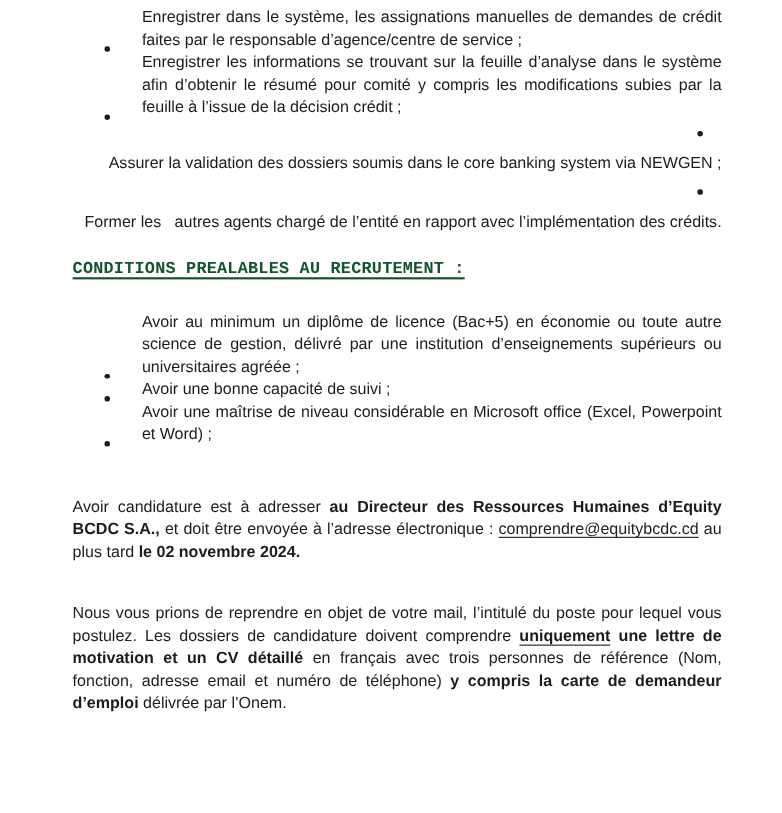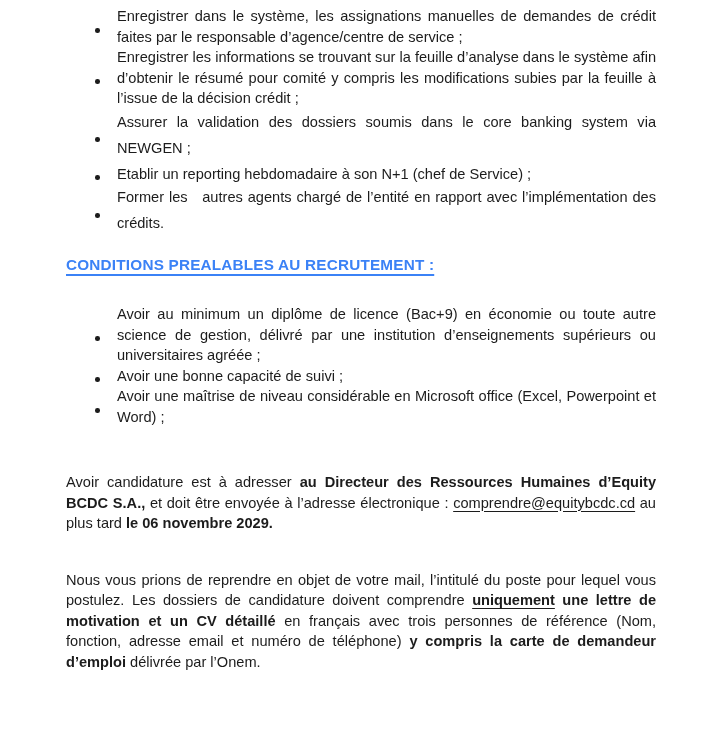--- a/index.html
+++ b/index.html
@@ -19,25 +19,27 @@
     box-sizing: border-box;
     padding: 6px 55px 0 66px;
   }
   ul.bullet-list {
     list-style: none;
     margin: 0;
     padding: 0;
   }
   ul.bullet-list li {
     display: flex;
-    align-items: center;
+    align-items: flex-end;
     line-height: 20.5px;
+    gap: 12px;
   }
   ul.bullet-list li.loose {
     line-height: 26px;
+    flex-direction: column;
   }
   ul.bullet-list li.gap-top {
     margin-top: 3px;
   }
   .bullet {
     flex: 0 0 auto;
     width: 4.6px;
     height: 4.6px;
     border-radius: 50%;
     background: #1c1c1c;
@@ -49,23 +51,24 @@
     margin-top: 10.5px;
   }
   .li-text {
     flex: 1 1 auto;
     text-align: justify;
   }
   .section-heading {
     margin: 19px 0 0 0;
     font-size: 15.3px;
     font-weight: bold;
-    color: #3b82f6;
+    color: #14532d;
     line-height: 20px;
     letter-spacing: 0.2px;
+    font-family: Liberation Mono, monospace;
   }
   .section-heading .underlined-heading {
     text-decoration: underline;
     text-decoration-thickness: 1.6px;
     text-underline-offset: 3.5px;
   }
   ul.bullet-list.conditions {
     margin-top: 29px;
   }
   p.para {
@@ -97,44 +100,40 @@
       <span class="li-text">Enregistrer dans le système, les assignations manuelles de demandes de crédit faites par le responsable d’agence/centre de service ;</span>
     </li>
     <li>
       <span class="bullet"></span>
       <span class="li-text">Enregistrer les informations se trouvant sur la feuille d’analyse dans le système afin d’obtenir le résumé pour comité y compris les modifications subies par la feuille à l’issue de la décision crédit ;</span>
     </li>
     <li class="loose">
       <span class="bullet"></span>
       <span class="li-text">Assurer la validation des dossiers soumis dans le core banking system via NEWGEN ;</span>
     </li>
-    <li class="gap-top">
-      <span class="bullet"></span>
-      <span class="li-text">Etablir un reporting hebdomadaire à son N+1 (chef de Service) ;</span>
-    </li>
     <li class="loose">
       <span class="bullet"></span>
       <span class="li-text">Former les&nbsp;&nbsp; autres agents chargé de l’entité en rapport avec l’implémentation des crédits.</span>
     </li>
   </ul>
 
   <h2 class="section-heading"><span class="underlined-heading">CONDITIONS PREALABLES AU RECRUTEMENT :</span></h2>
 
   <ul class="bullet-list conditions">
     <li>
       <span class="bullet"></span>
-      <span class="li-text">Avoir au minimum un diplôme de licence (Bac+9) en économie ou toute autre science de gestion, délivré par une institution d’enseignements supérieurs ou universitaires agréée ;</span>
+      <span class="li-text">Avoir au minimum un diplôme de licence (Bac+5) en économie ou toute autre science de gestion, délivré par une institution d’enseignements supérieurs ou universitaires agréée ;</span>
     </li>
     <li>
       <span class="bullet"></span>
       <span class="li-text">Avoir une bonne capacité de suivi ;</span>
     </li>
     <li>
       <span class="bullet"></span>
       <span class="li-text">Avoir une maîtrise de niveau considérable en Microsoft office (Excel, Powerpoint et Word) ;</span>
     </li>
   </ul>
 
-  <p class="para para1"><span>Avoir candidature est à adresser </span><span class="bold">au Directeur des Ressources Humaines d’Equity BCDC S.A.,</span><span> et doit être envoyée à l’adresse électronique&nbsp;: </span><span class="underline">comprendre@equitybcdc.cd</span><span> au plus tard </span><span class="bold">le 06 novembre 2029.</span></p>
+  <p class="para para1"><span>Avoir candidature est à adresser </span><span class="bold">au Directeur des Ressources Humaines d’Equity BCDC S.A.,</span><span> et doit être envoyée à l’adresse électronique&nbsp;: </span><span class="underline">comprendre@equitybcdc.cd</span><span> au plus tard </span><span class="bold">le 02 novembre 2024.</span></p>
 
   <p class="para para2"><span>Nous vous prions de reprendre en objet de votre mail, l’intitulé du poste pour lequel vous postulez. Les dossiers de candidature doivent comprendre </span><span class="bold-underline">uniquement</span><span class="bold"> une lettre de motivation et un CV détaillé</span><span> en français avec trois personnes de référence (Nom, fonction, adresse email et numéro de téléphone) </span><span class="bold">y compris la carte de demandeur d’emploi</span><span> délivrée par l’Onem.</span></p>
 
 </div>
 
 </body></html>

